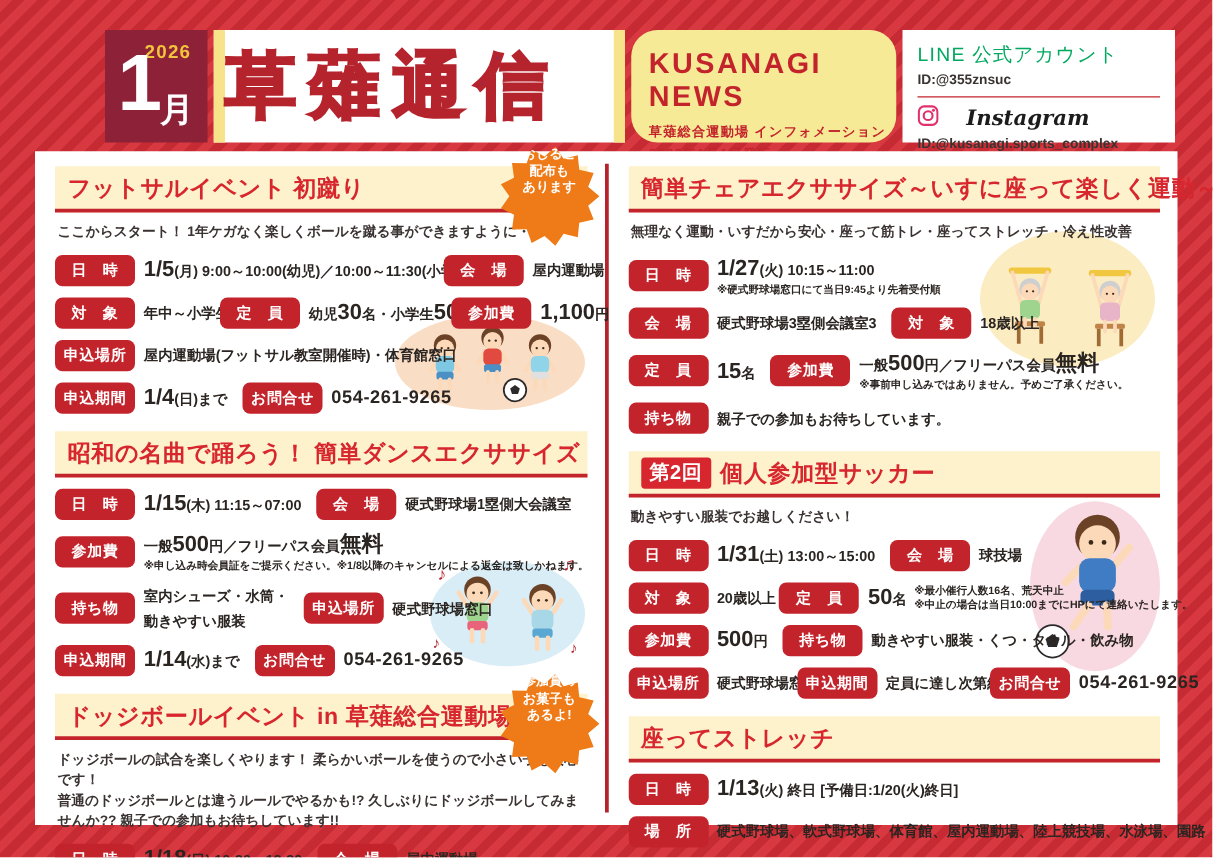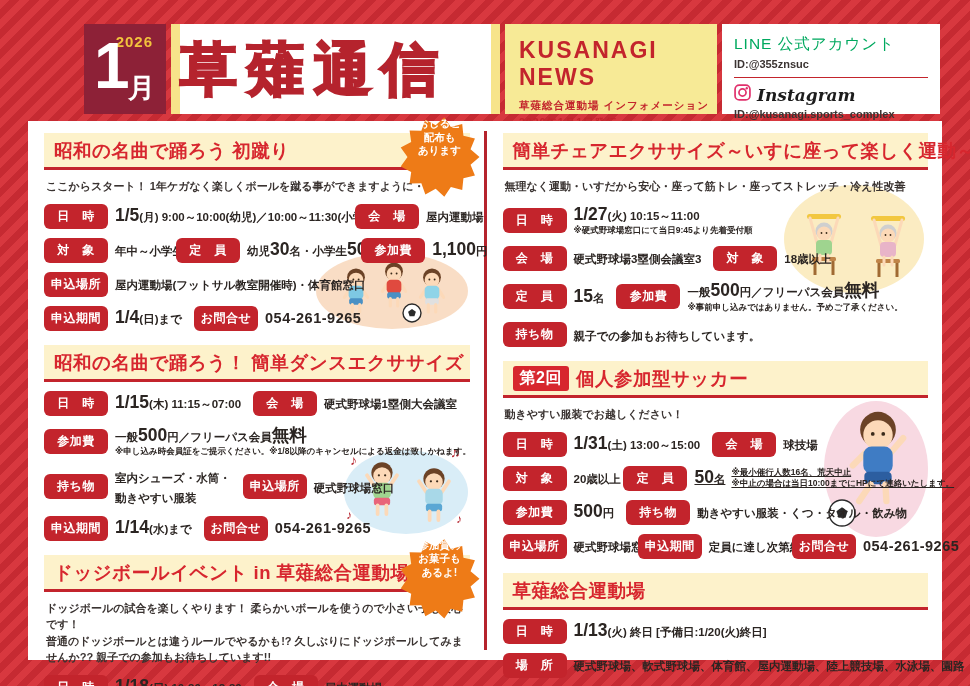--- a/index.html
+++ b/index.html
@@ -10,29 +10,29 @@
   .header{position:absolute;left:84px;top:24px;right:30px;height:90px;display:flex;gap:5px;}
   .month-box{position:relative;width:82px;background:#8d2137;flex:none;}
   .month-box .year{position:absolute;top:9px;right:13px;font-size:15px;font-weight:bold;color:#f2c33d;letter-spacing:1px;}
   .month-box .month{position:absolute;left:10px;top:2px;font-size:64px;font-weight:bold;color:#fff;line-height:1.25;}
   .month-box .unit{position:absolute;right:11px;bottom:8px;font-size:27px;font-weight:bold;color:#fff;}
   .title-box{flex:1;background:#fff;display:flex;align-items:center;}
   .ybar{width:9px;align-self:stretch;background:#f7e48a;flex:none;}
   .main-title{flex:1;text-align:left;font-size:57px;font-weight:bold;color:#1d4ed8;
     -webkit-text-stroke:2.4px #b5232d;letter-spacing:10px;line-height:86px;
     text-shadow:0 0 1px #b5232d;}
-  .news-box{width:212px;flex:none;background:#f7ea96;color:#c3242c;padding:13px 4px 0 14px;box-sizing:border-box;}
+  .news-box{width:212px;flex:none;background:#f7ea96;color:#c3242c;padding:13px 4px 0 14px;box-sizing:border-box;border-radius:21px;}
   .news-title{font-size:23px;font-weight:bold;letter-spacing:2px;}
   .news-sub{font-size:10.5px;font-weight:bold;margin-top:8px;letter-spacing:1px;}
   .news-issue{font-size:10.5px;font-weight:bold;margin-top:3px;letter-spacing:1px;}
   .contact-box{width:218px;flex:none;background:#fff;padding:10px 12px 0 12px;box-sizing:border-box;}
   .line-label{font-size:15.5px;font-weight:normal;color:#00a95f;letter-spacing:1px;}
   .line-id{font-size:11px;font-weight:bold;color:#3a3331;margin-top:3px;}
   .contact-div{border:none;border-top:1.5px solid #c3242c;margin:7px 0 6px;}
-  .ig-row{display:flex;align-items:center;gap:6px;}
+  .ig-row{display:flex;align-items:center;gap:22px;}
   .ig-label{font-size:17px;font-weight:bold;font-style:italic;font-family:"DejaVu Serif","Liberation Serif",serif;color:#1c1c1c;}
   .ig-id{font-size:11px;font-weight:bold;color:#3a3331;margin-top:3px;}
   
   .panel{position:absolute;left:28px;right:28px;top:121px;bottom:26px;background:#fff;display:flex;}
   .col{flex:1;padding:12px 14px 0 16px;box-sizing:border-box;min-width:0;}
   .vdiv{width:3px;background:#b5232d;margin:10px 0;flex:none;}
   
   .sec{position:relative;margin-bottom:14px;}
   .sec-head{position:relative;background:#fdf2cb;border-bottom:3px solid #c3242c;
     padding:5px 10px 4px;font-size:18.5px;font-weight:bold;color:#d7262e;letter-spacing:.5px;white-space:nowrap;}
@@ -45,21 +45,21 @@
   .rows{position:relative;z-index:2;}
   .row{display:flex;gap:12px;align-items:center;margin:9px 0;}
   .item{display:flex;gap:7px;align-items:center;white-space:nowrap;min-width:0;}
   .pill{background:#c3242c;color:#fff;font-size:12px;font-weight:bold;border-radius:6px;
     padding:4px 6px;min-width:52px;text-align:center;flex:none;letter-spacing:.5px;}
   .val{font-weight:bold;color:#2b2522;line-height:1.25;}
   .seg{font-size:11.5px;}
   .seg.b{font-size:17.5px;}
   .seg.m{font-size:14.5px;letter-spacing:.5px;}
   .note{font-size:8.5px;font-weight:bold;color:#2b2522;line-height:1.35;}
-  .val-wrap{display:flex;align-items:center;gap:6px;min-width:0;text-decoration:underline;}
+  .val-wrap{display:flex;align-items:center;gap:6px;min-width:0;}
   .illust{position:absolute;z-index:1;pointer-events:none;}
   .il-futsal{right:2px;bottom:-2px;}
   .il-dance{right:0px;bottom:0px;}
   .il-chair{right:2px;top:44px;}
   .il-soccer{right:0px;top:34px;}
 </style>
 </head>
 <body>
 
 <div class="page">
@@ -94,21 +94,21 @@
         </span>
         <span class="ig-label">Instagram</span>
       </div>
       <div class="ig-id">ID:@kusanagi.sports_complex</div>
     </div>
   </div>
 
   <div class="panel">
     <div class="col" id="col-left">
         <div class="sec">
-          <div class="sec-head"><span>昭和の名曲で踊ろう 初蹴り</span></div>
+          <div class="sec-head"><span>フットサルイベント 初蹴り</span></div>
           <div class="badge" style="clip-path: polygon(100% 50%, 88.8% 59.6%, 94.3% 73.2%, 79.9% 76.5%, 78.4% 91.1%, 64.2% 87.4%, 56% 99.6%, 45.2% 89.7%, 32.3% 96.8%, 27.3% 82.9%, 12.6% 83.2%, 14.6% 68.6%, 1.5% 62%, 10% 50%, 1.5% 38%, 14.6% 31.4%, 12.6% 16.8%, 27.3% 17.1%, 32.3% 3.2%, 45.2% 10.3%, 56% 0.4%, 64.2% 12.6%, 78.4% 8.9%, 79.9% 23.5%, 94.3% 26.8%, 88.8% 40.4%);">
             <div>おしるこ</div>
             <div>配布も</div>
             <div>あります</div>
           </div>
           <div class="desc">ここからスタート！ 1年ケガなく楽しくボールを蹴る事ができますように・・・</div>
           <div class="illust il-futsal"><svg width="158" height="80" viewBox="0 0 158 80">
     <ellipse cx="82" cy="42" rx="76" ry="38" fill="#f9ddc5"></ellipse>
 
   <g transform="translate(46 42) scale(1.05)">
@@ -443,21 +443,21 @@
                 <span class="val"><span><span class="seg">定員に達し次第終了</span></span></span>
               </div>
               <div class="item">
                 <span class="pill">お問合せ</span>
                 <span class="val"><span><span class="seg m">054-261-9265</span></span></span>
               </div>
             </div>
           </div>
         </div>
         <div class="sec">
-          <div class="sec-head"><span>草薙総合運動場</span></div>
+          <div class="sec-head"><span>座ってストレッチ</span></div>
           <div class="rows">
             <div class="row">
               <div class="item">
                 <span class="pill">日　時</span>
                 <span class="val"><span><span class="seg b">1/13</span><span class="seg">(火) 終日 [予備日:1/20(火)終日]</span></span></span>
               </div>
             </div>
             <div class="row">
               <div class="item">
                 <span class="pill">場　所</span>

